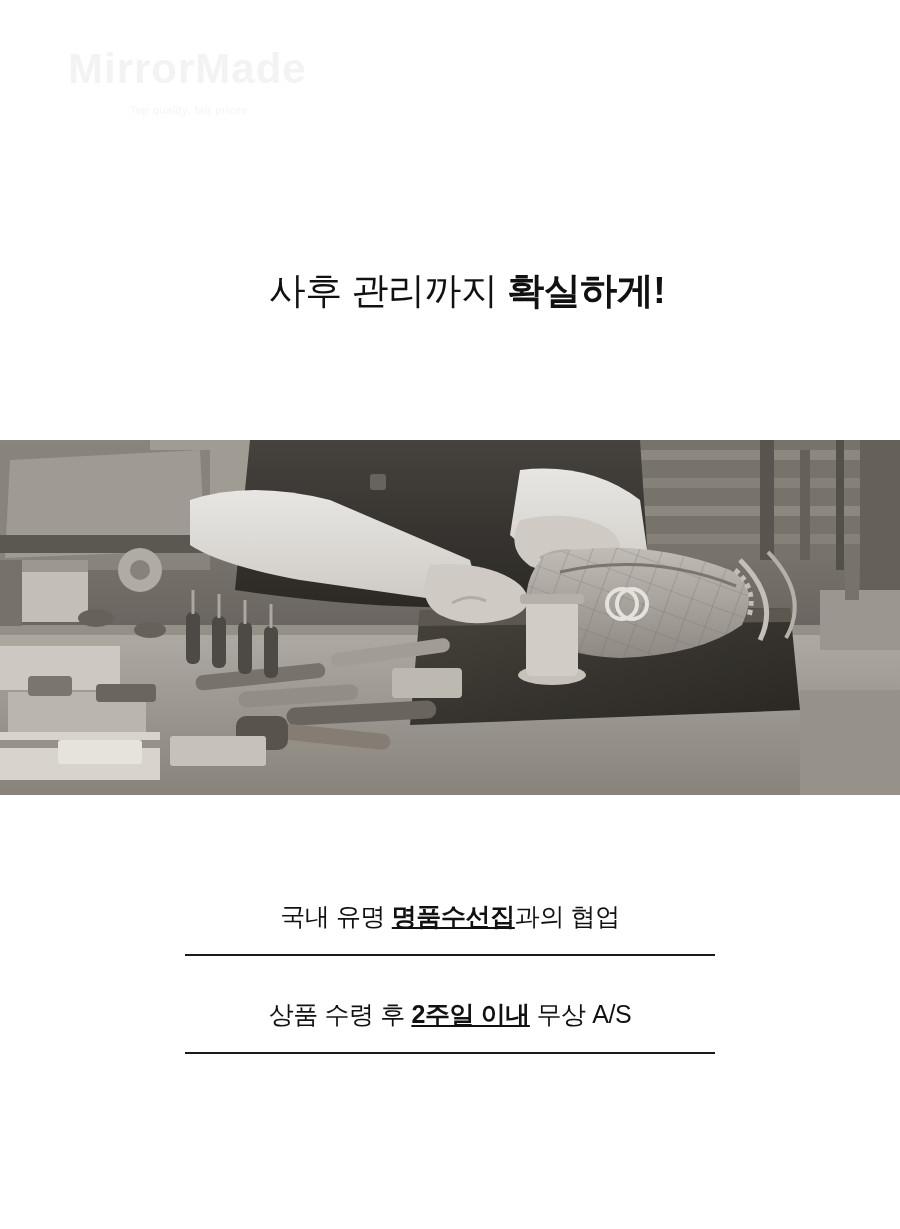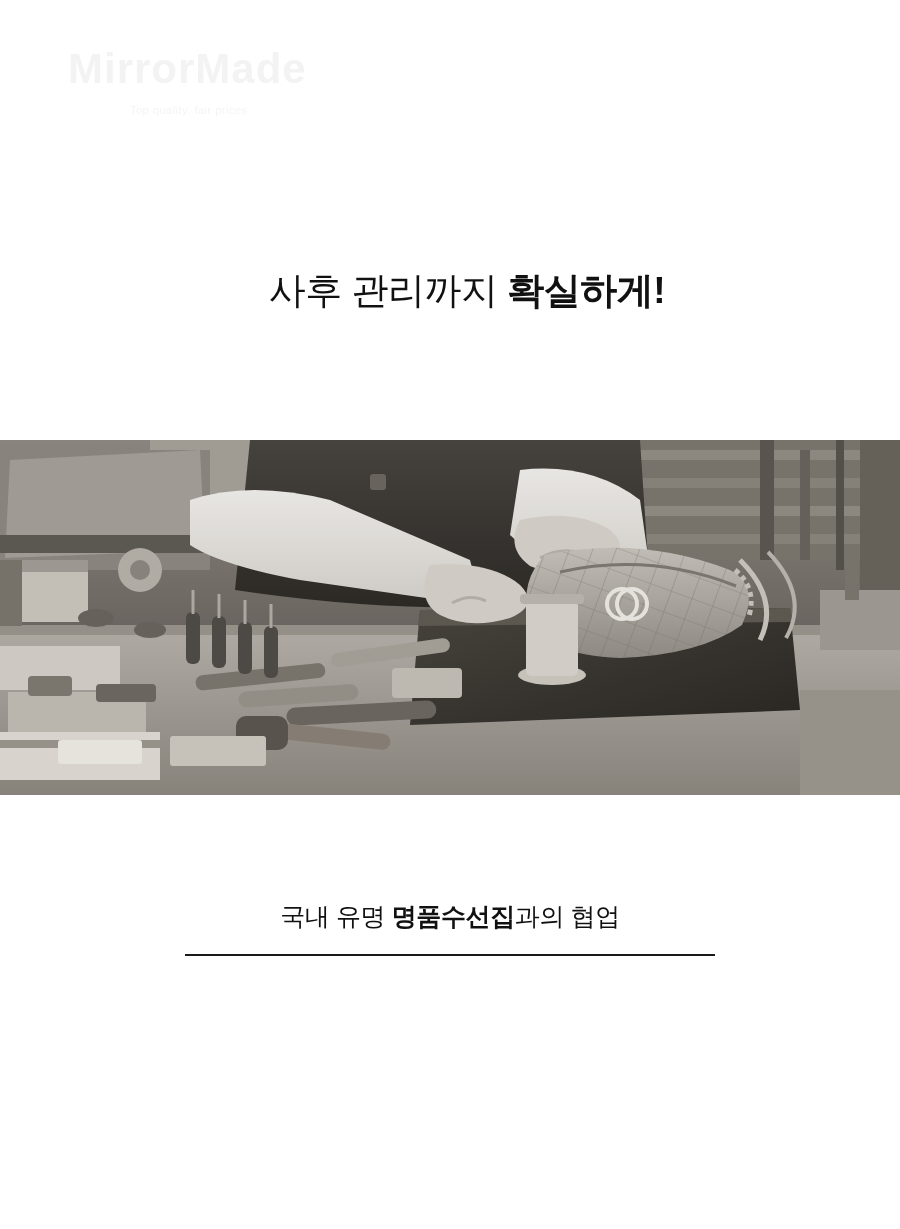--- a/index.html
+++ b/index.html
@@ -86,20 +86,21 @@
   .feature-text {
     font-size: 25px;
     letter-spacing: -0.4px;
     color: #111111;
     font-weight: 400;
     line-height: 1.35;
     padding-bottom: 20px;
   }
   .feature-text .strong {
     font-weight: 800;
+    text-decoration: underline;
   }
   .feature-rule {
     width: 530px;
     height: 2px;
     background: #1a1a1a;
     margin: 0 auto;
   }
 </style>
 </head>
 <body>
@@ -256,15 +257,21 @@
 
 <div class="features">
 
   <div class="feature">
     <div class="feature-text">
       <span>국내 유명 </span><span class="strong">명품수선집</span><span>과의 협업</span>
     </div>
     <div class="feature-rule"></div>
   </div>
 
+  <div class="feature">
+    <div class="feature-text">
+      <span>상품 수령 후 </span><span class="strong">2주일 이내</span><span> 무상 A/S</span>
+    </div>
+    <div class="feature-rule"></div>
+  </div>
 
 
 </div>
 
 </body></html>

